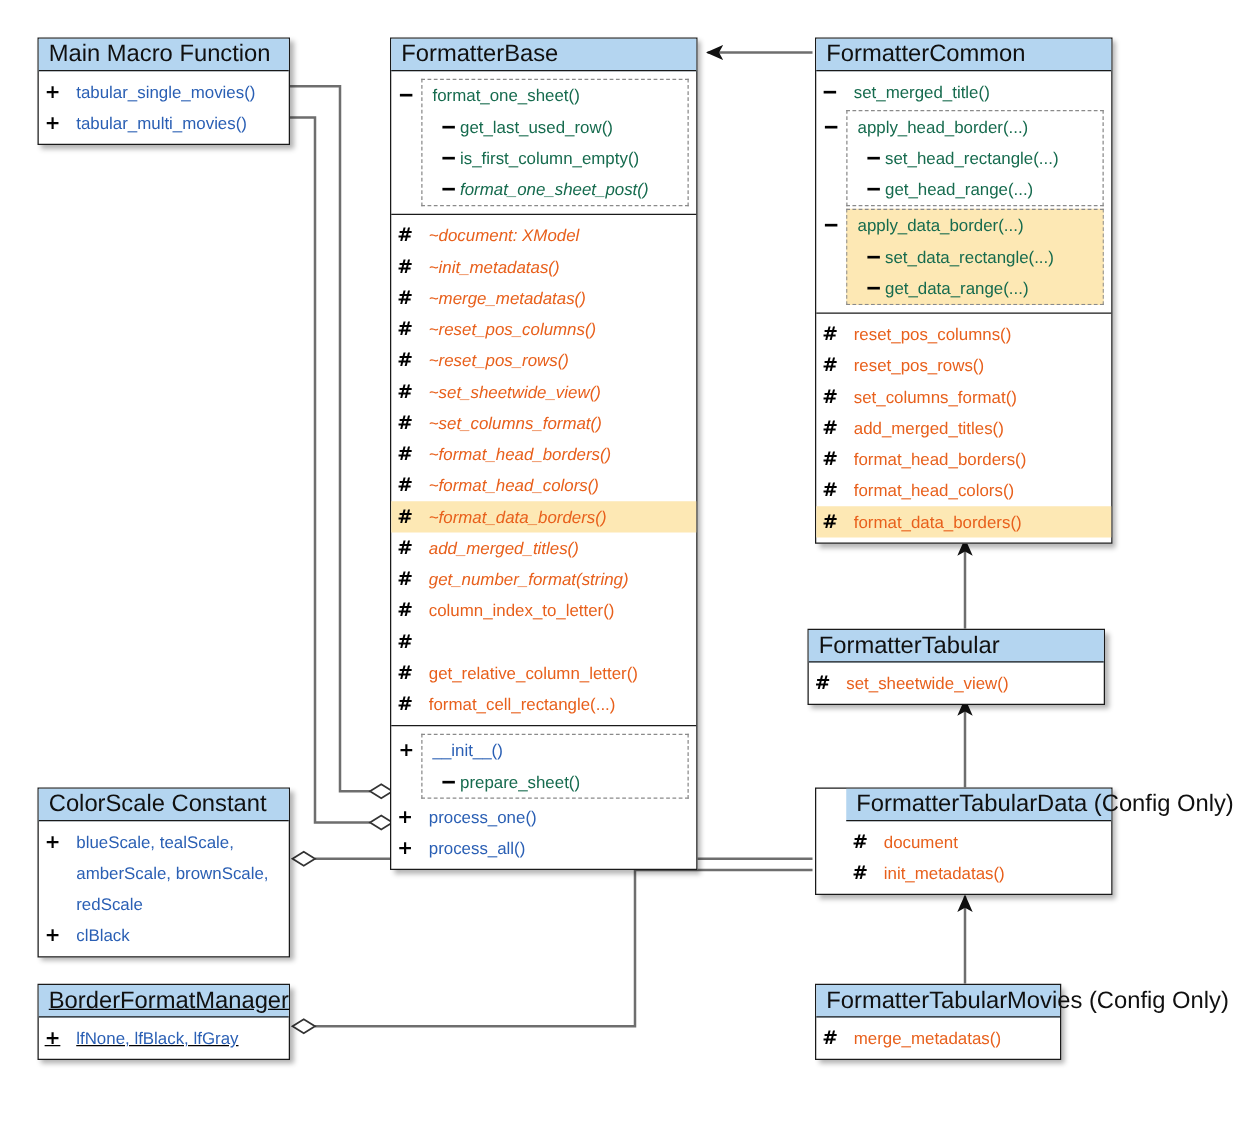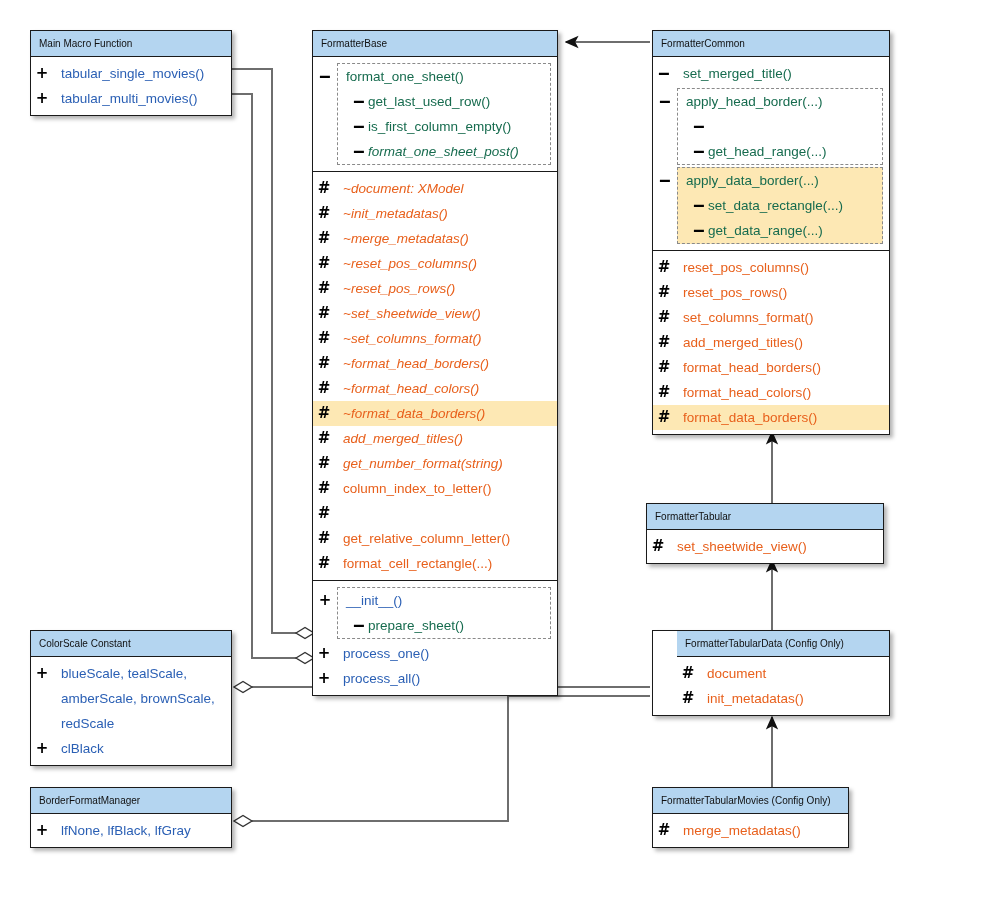--- a/index.html
+++ b/index.html
@@ -17,21 +17,21 @@
   .cls{
     position:absolute;z-index:5;
     background:#ffffff;
     border:1px solid #1a1a1a;
     box-shadow:3px 3px 4px rgba(0,0,0,0.30);
     box-sizing:border-box;
   }
   .cls .hdr{
     background:#b4d5f0;
     border-bottom:1px solid #1a1a1a;
-    font-size:10px;
+    font-size:19px;
     color:#101010;
     padding:5px 0 5px 8px;
     line-height:15px;
     white-space:nowrap;
   }
   .sect{
     border-bottom:1px solid #1a1a1a;
     padding:4px 0 4px 0;
   }
   .sect.last{border-bottom:none;}
@@ -276,20 +276,21 @@
         <span class="nm c-green">set_merged_title()</span>
       </div>
 
       <div class="grp">
         <div class="grow">
           <span class="gvis">‒</span>
           <span class="gnm c-green">apply_head_border(...)</span>
         </div>
         <div class="grow">
           <span class="gvis ind">‒</span>
+          <span class="gnm ind c-green">set_head_rectangle(...)</span>
         </div>
         <div class="grow">
           <span class="gvis ind">‒</span>
           <span class="gnm ind c-green">get_head_range(...)</span>
         </div>
       </div>
 
       <div class="grp hlgrp">
         <div class="grow hl">
           <span class="gvis">‒</span>
@@ -379,21 +380,21 @@
         <span class="vis">+</span>
         <span class="nm c-blue" style="white-space:normal;padding-right:8px;">blueScale, tealScale, amberScale, brownScale, redScale</span>
       </div>
       <div class="row">
         <span class="vis">+</span>
         <span class="nm c-blue">clBlack</span>
       </div>
     </div>
   </div>
 
-  <div class="cls" style="left:30px;top:787px;width:202px;">
+  <div class="cls" style="left:30px;top:787px;width:202px;text-decoration:underline;">
     <div class="hdr">BorderFormatManager</div>
     <div class="sect last">
       <div class="row">
         <span class="vis">+</span>
         <span class="nm c-blue">lfNone, lfBlack, lfGray</span>
       </div>
     </div>
   </div>
 
 </div>

